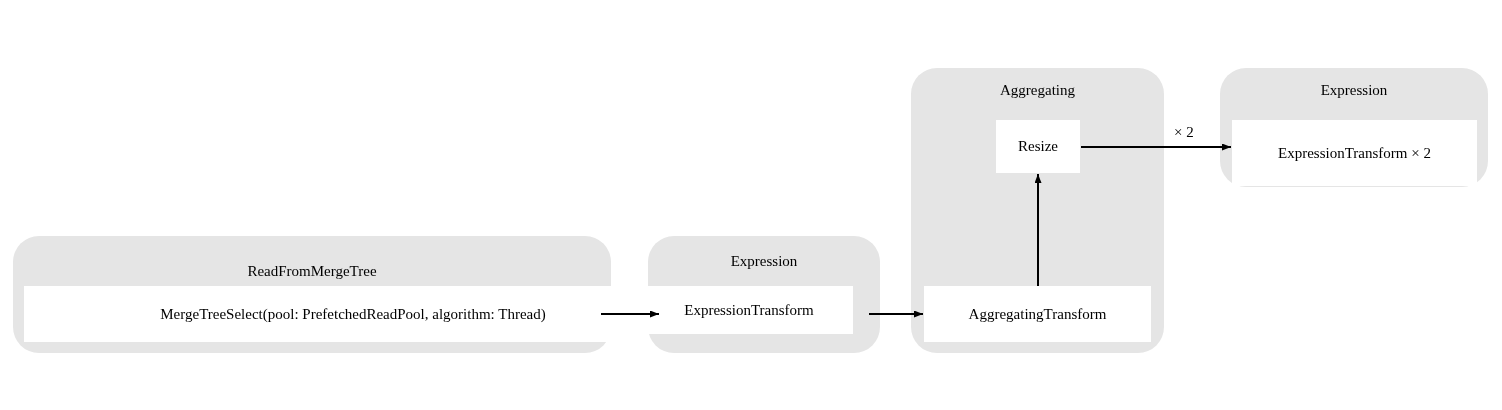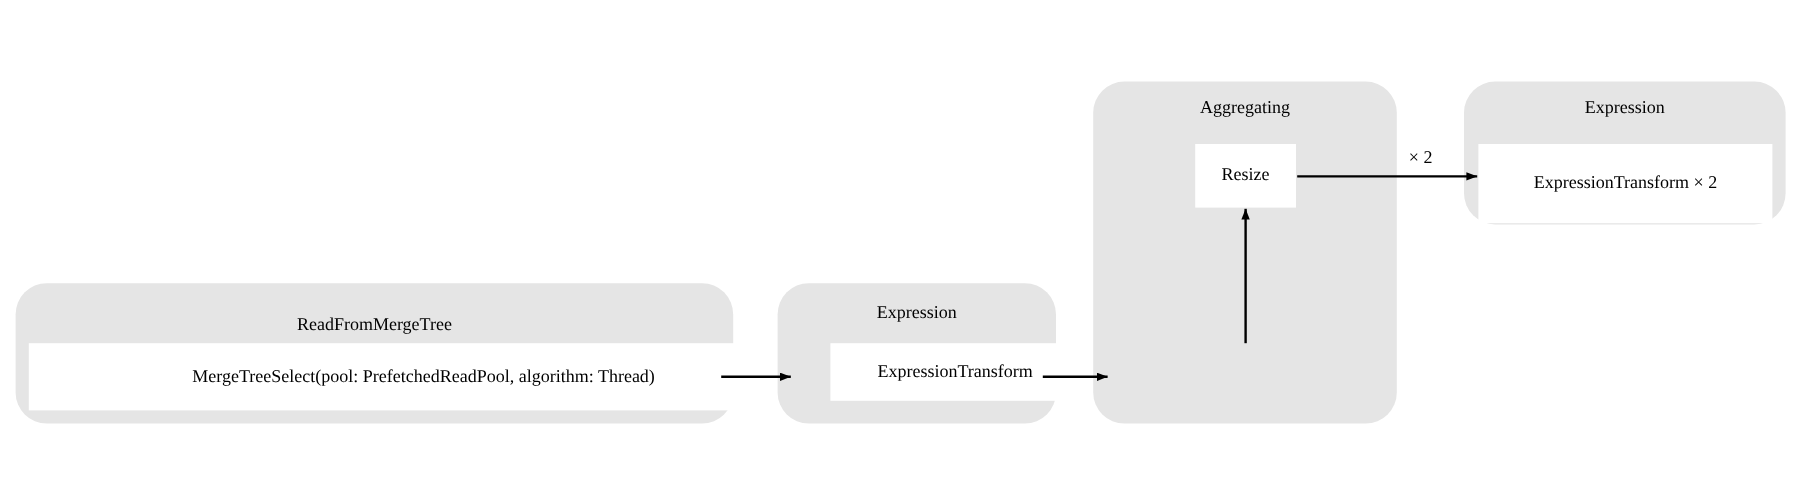--- a/index.html
+++ b/index.html
@@ -69,26 +69,27 @@
 <div id="canvas">
 
   <div class="cluster" style="left:13px; top:236px; width:598px; height:117px;">
     <div class="cluster-title" style="top:16px;margin-top:12px;">ReadFromMergeTree</div>
   </div>
   <div class="node" style="left:24px; top:286px; width:658px; height:56px;">MergeTreeSelect(pool: PrefetchedReadPool, algorithm: Thread)</div>
 
   <div class="cluster" style="left:648px; top:236px; width:232px; height:117px;">
     <div class="cluster-title" style="top:18px;">Expression</div>
   </div>
-  <div class="node" style="left:692px; top:286px; width:208px; height:48px;">ExpressionTransform</div>
+  <div class="node" style="left:645px; top:286px; width:208px; height:48px;">ExpressionTransform</div>
 
   <div class="cluster" style="left:911px; top:68px; width:253px; height:285px;">
     <div class="cluster-title" style="top:15px;">Aggregating</div>
   </div>
   <div class="node" style="left:996px; top:120px; width:84px; height:53px;">Resize</div>
+  <div class="node" style="left:924px; top:286px; width:227px; height:56px;">AggregatingTransform</div>
 
   <div class="cluster" style="left:1220px; top:68px; width:268px; height:119px;">
     <div class="cluster-title" style="top:15px;">Expression</div>
   </div>
   <div class="node" style="left:1232px; top:120px; width:245px; height:66px;">ExpressionTransform × 2</div>
 
   <svg id="edges" viewBox="0 0 1502 410" xmlns="http://www.w3.org/2000/svg">
     <defs>
       <marker id="arrowhead" markerWidth="9" markerHeight="7" refX="9" refY="3.5" orient="auto" markerUnits="userSpaceOnUse">
         <polygon points="0 0, 9 3.5, 0 7" fill="#000000"></polygon>

